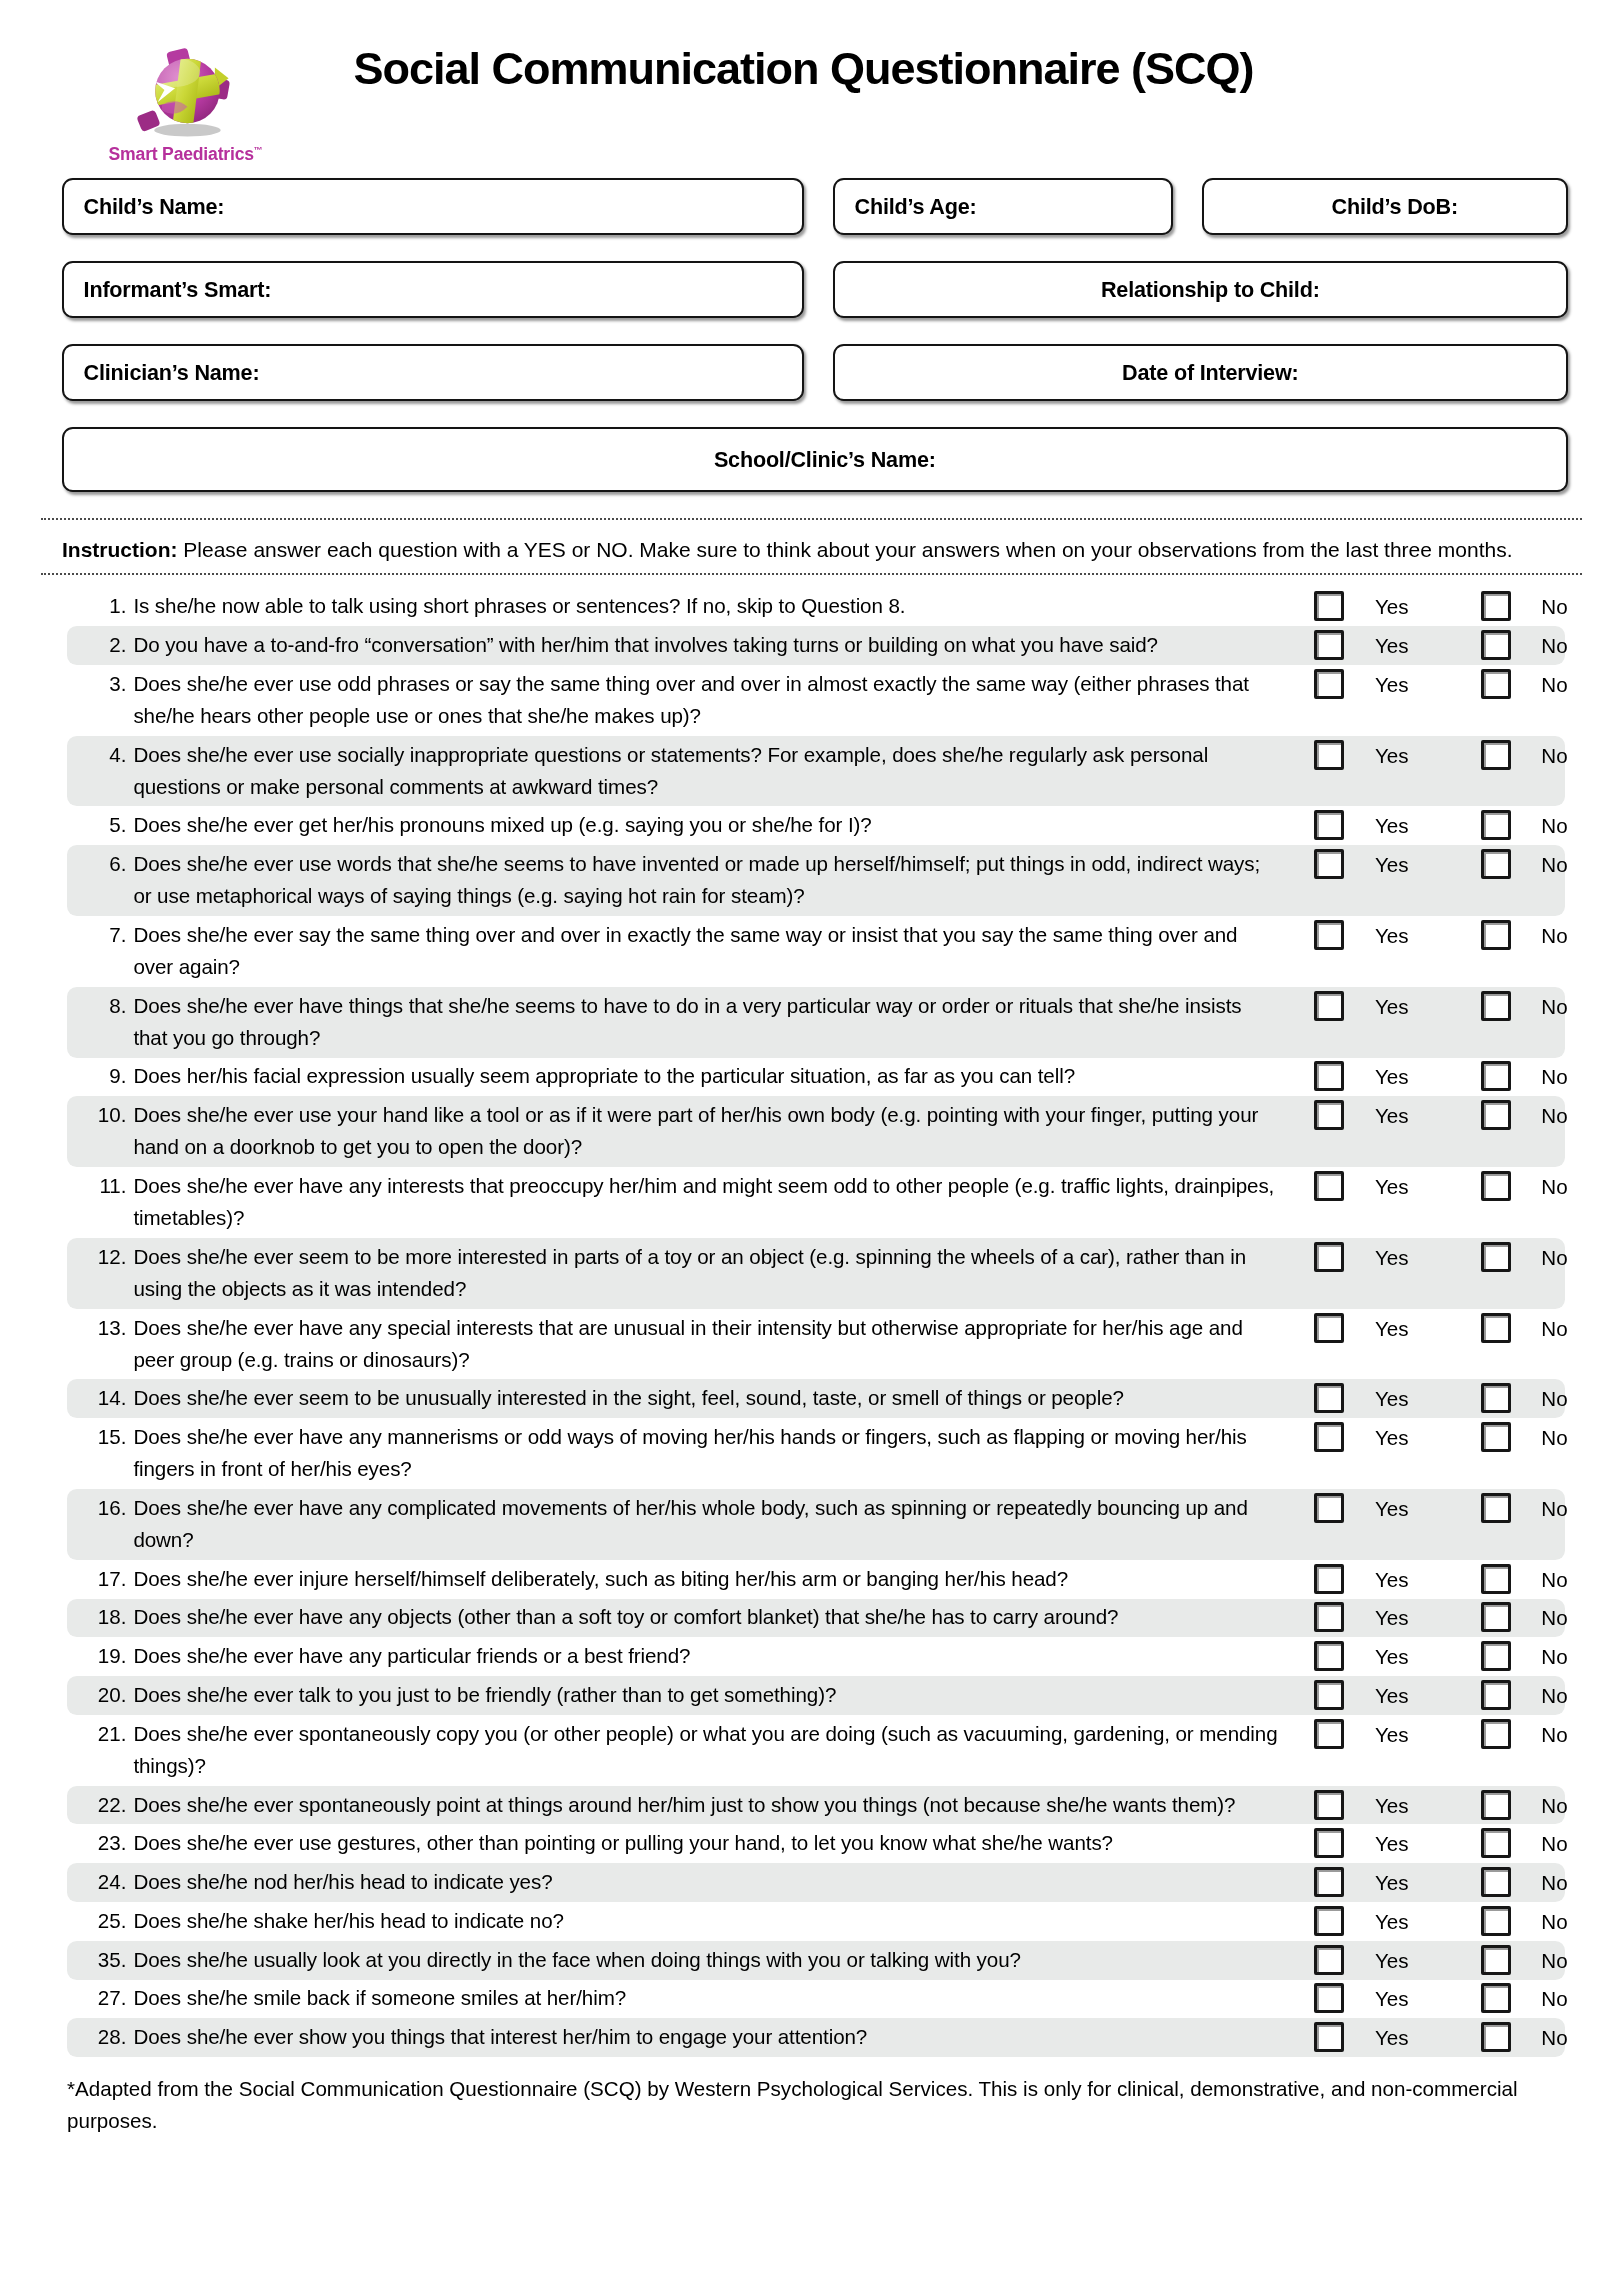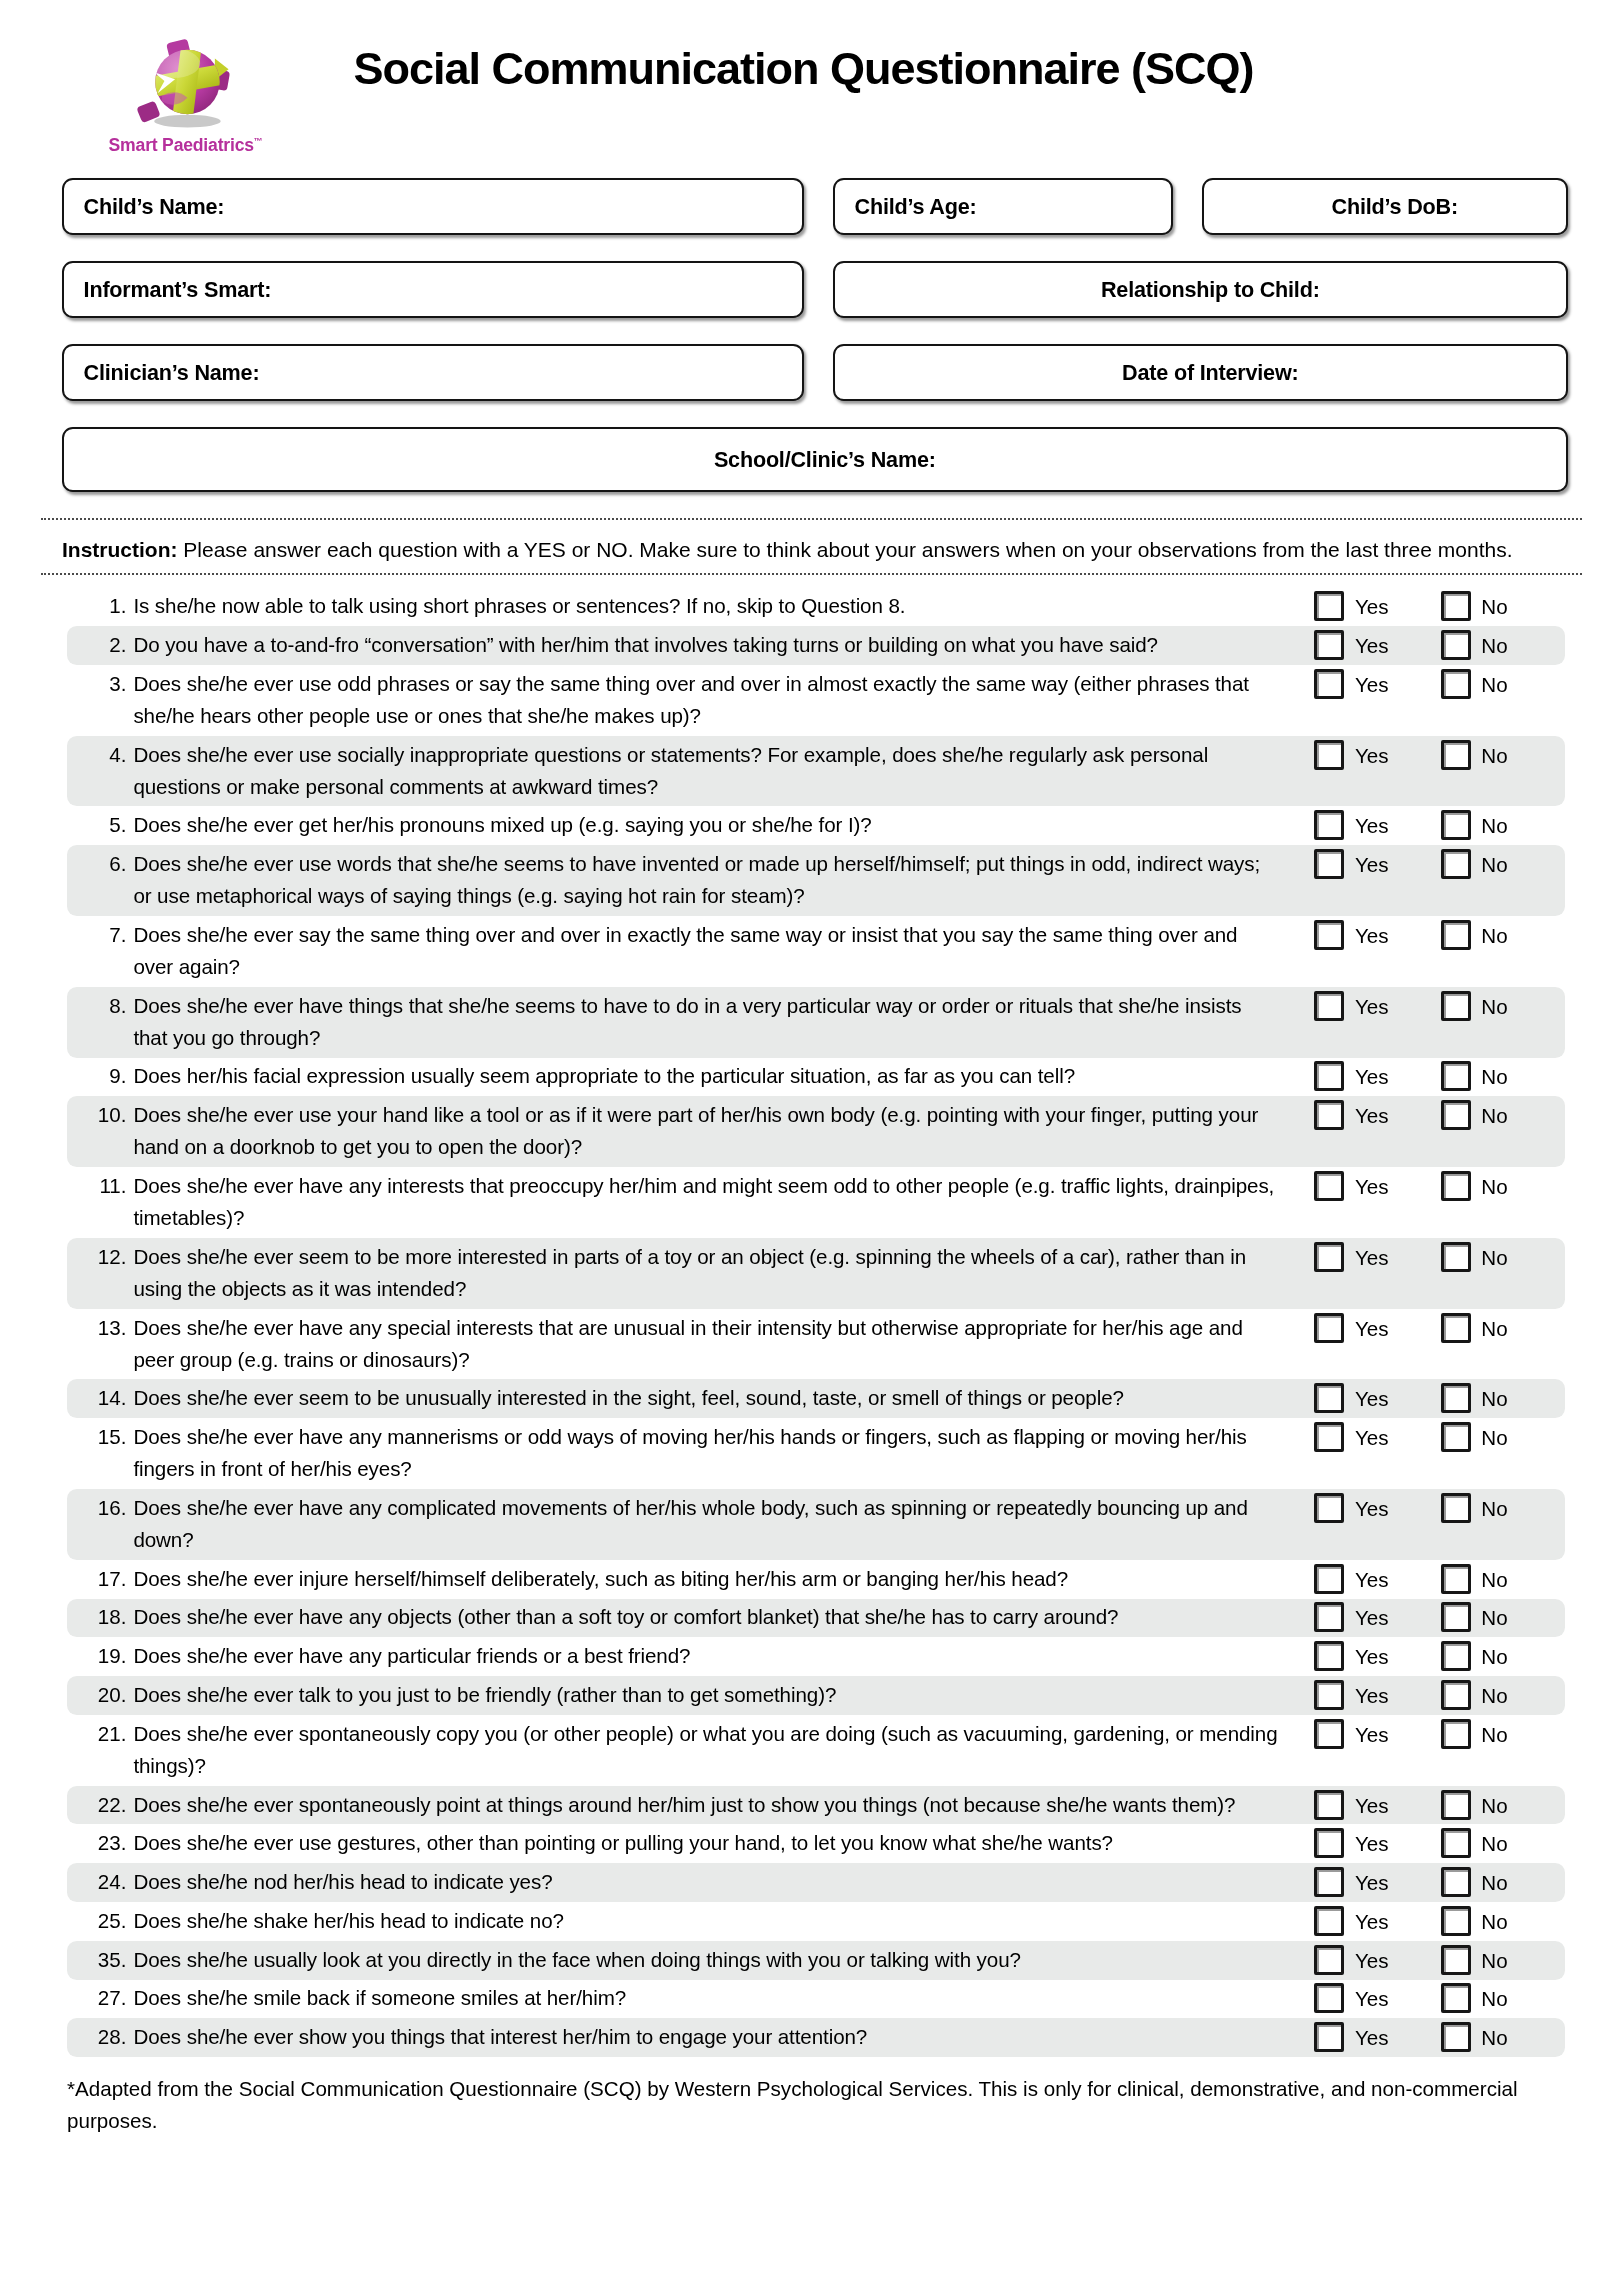--- a/index.html
+++ b/index.html
@@ -6,21 +6,21 @@
   html,body { margin:0; padding:0; }
   body {
     width:1623px; height:2293px; background:#ffffff; color:#000;
     font-family:"Liberation Sans","DejaVu Sans",sans-serif;
     -webkit-font-smoothing:antialiased;
   }
   .page { position:relative; width:1623px; height:2293px; overflow:hidden; }
 
   
   header { position:relative; height:178px; }
-  .logo { position:absolute; left:102px; top:31px; width:167px; text-align:center; }
+  .logo { position:absolute; left:102px; top:40px; width:167px; text-align:center; }
   .logo svg { display:block; margin:0 auto; }
   .logo-text { margin-top:2px; font-weight:bold; font-size:17.6px; letter-spacing:-0.2px; color:#b6309c; white-space:nowrap; }
   .logo-tm { font-size:8.8px; vertical-align:super; }
   h1.title {
     position:absolute; left:0; right:16px; top:43px; margin:0;
     text-align:center; font-size:45px; font-weight:bold; letter-spacing:-1px;
   }
 
   
   .fields { margin:0 55px 0 62px; }
@@ -43,21 +43,21 @@
   
   .instruction { margin:14.7px 62px 0 62px; font-size:21px; line-height:30px; }
   .instruction b { font-weight:bold; }
 
   
   .questions { margin:11.8px 58px 0 67px; }
   .q-row { display:flex; align-items:flex-start; padding:2.9px 5.9px 3.9px 26.5px; border-radius:9.8px; }
   .q-row.alt { background:#e8eae9; }
   .q-num  { flex:none; width:33px; text-align:right; font-size:20.6px; line-height:32px; }
   .q-text { flex:1; margin-left:6.9px; padding-right:36px; font-size:20.6px; line-height:32px; letter-spacing:-0.1px; }
-  .q-answers { flex:none; width:245px; display:flex; align-items:flex-start; padding-top:1px; }
+  .q-answers { flex:none; width:245px; display:flex; align-items:flex-start; padding-top:1px;gap:20px; }
   .cb {
     flex:none; width:30px; height:30px; background:#fff;
     border:3.9px solid #161616; border-radius:2px;
     box-shadow:inset 2px 2px 0 #9b9b9b;
   }
   .cb.no-cb { margin-left:52px; }
   .cb-label { font-size:20.6px; line-height:31px; margin-left:10.8px; }
 
   
   .footnote { margin:15.7px 59px 0 67px; font-size:20.6px; line-height:32px; }

